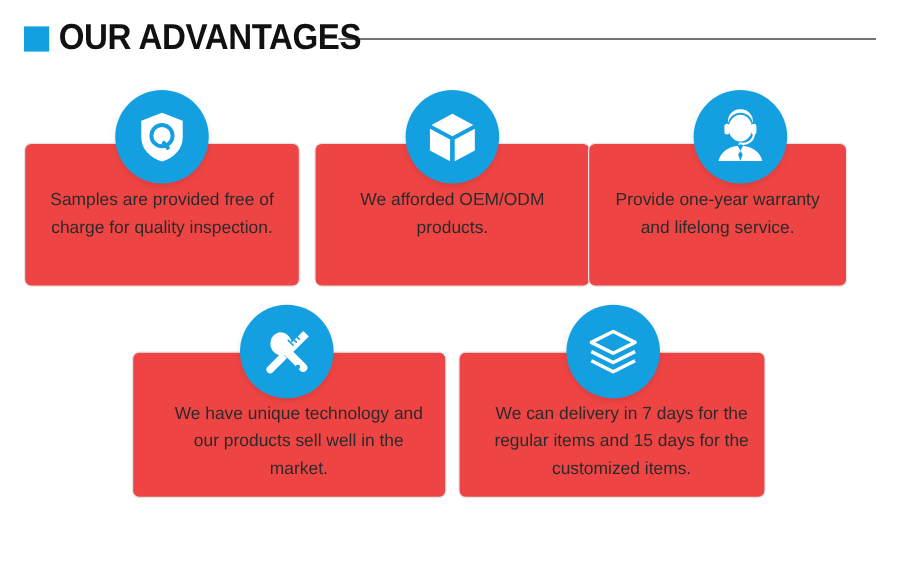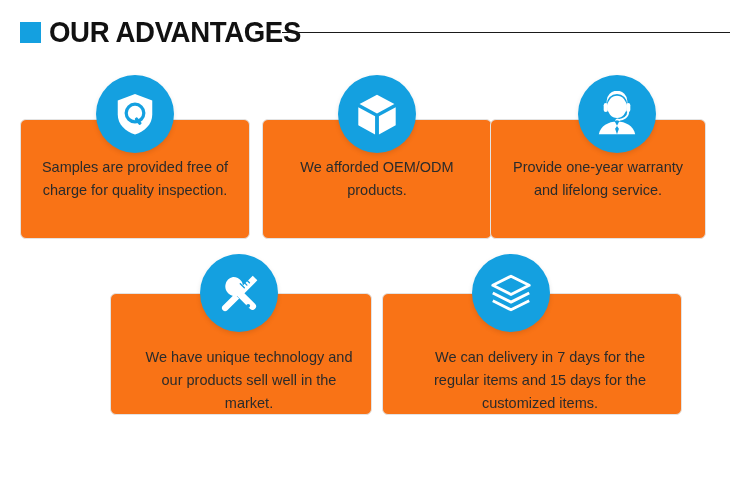--- a/index.html
+++ b/index.html
@@ -51,21 +51,21 @@
     top: 32px;
     width: 448px;
     height: 1px;
     background: #1a1a1a;
   }
 
   
   .card {
     position: absolute;
     box-sizing: border-box;
-    background: #f97316;
+    background: #ef4444;
     border: 1px solid #e3e3e3;
     border-radius: 6px;
     text-decoration: underline;
   }
   .card-text {
     position: absolute;
     left: 12px;
     right: 12px;
     text-align: center;
     font-family: "Liberation Sans", sans-serif;
@@ -77,23 +77,23 @@
   
   .card-1 { left: 20px;  top: 119px; width: 230px; height: 120px; }
   .card-2 { left: 262px; top: 119px; width: 230px; height: 120px; padding-left: 42px; }
   .card-3 { left: 490px; top: 119px; width: 216px; height: 120px; }
   .card-1 .card-text,
   .card-2 .card-text,
   .card-3 .card-text { top: 36px; }
 
   
   .card-4 { left: 110px; top: 293px; width: 262px; height: 122px; }
-  .card-5 { left: 382px; top: 293px; width: 300px; height: 122px; padding-left: 28px; }
+  .card-5 { left: 382px; top: 293px; width: 256px; height: 122px; padding-left: 28px; }
   .card-4 .card-text,
-  .card-5 .card-text { top: 52px; margin-left: 16px; }
+  .card-5 .card-text { top: 40px; margin-left: 16px; }
 
   
   .icon-circle {
     position: absolute;
     width: 78px;
     height: 78px;
     border-radius: 50%;
     background: #14a0e0;
     box-shadow: 0 2px 5px rgba(0,0,0,0.10);
     display: flex;

